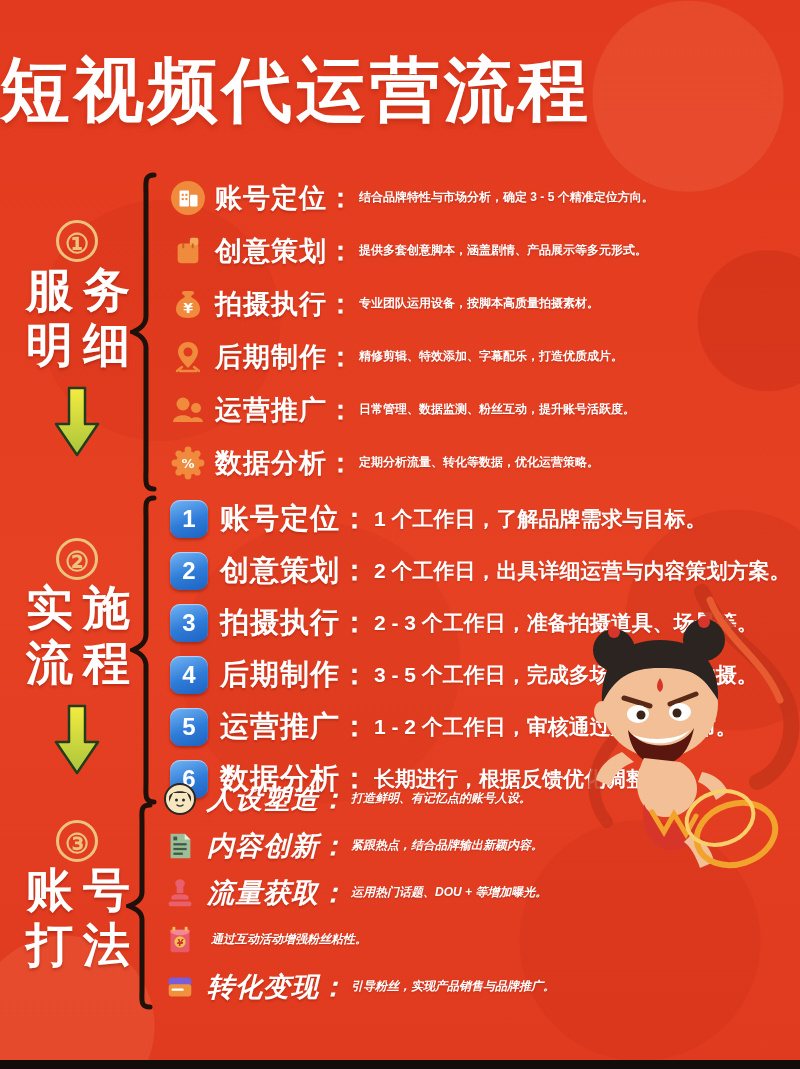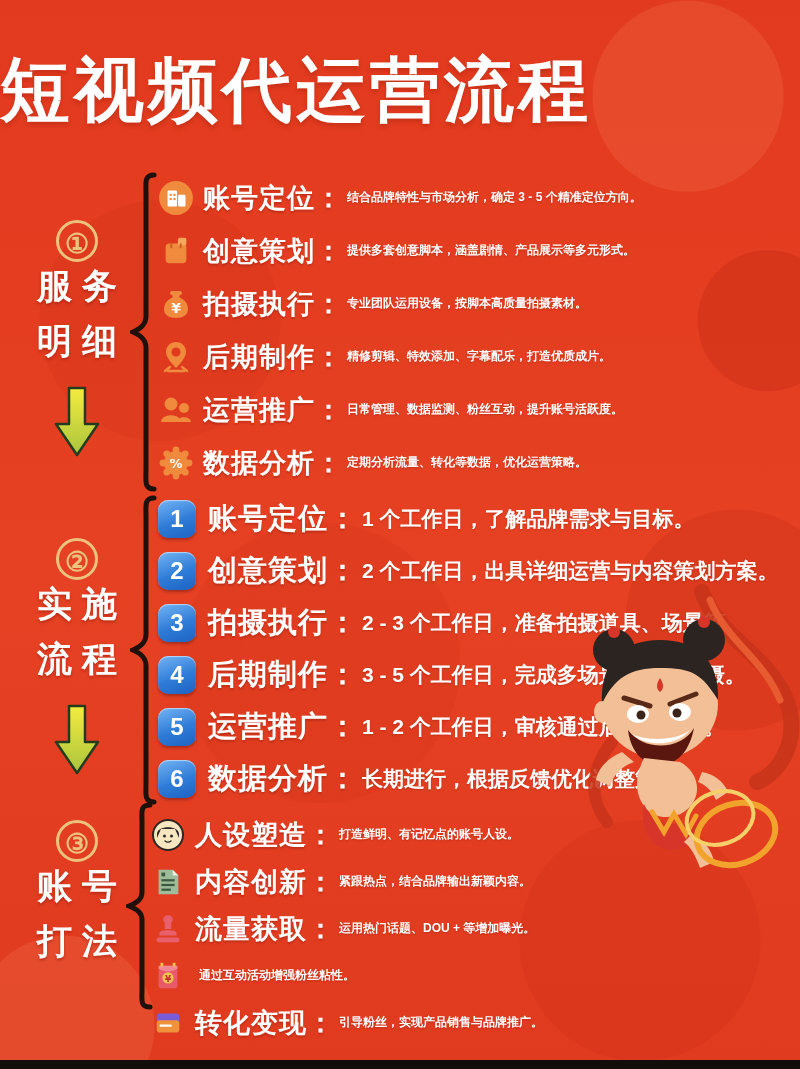--- a/index.html
+++ b/index.html
@@ -25,32 +25,32 @@
   }
 
   
   .side{position:absolute;left:16px;width:122px;text-align:center;color:#fff;}
   .side .badge{
     display:inline-block;width:42px;height:42px;line-height:42px;border:3px solid #ecc27c;
     border-radius:50%;color:#ecc27c;font-size:27px;font-weight:bold;
     font-family:"Liberation Serif","DejaVu Serif",serif;box-sizing:border-box;
   }
   .side .vlabel{
-    font-family:Liberation Mono, monospace;
-    font-size:35px;font-weight:bold;line-height:55px;letter-spacing:10px;
+    font-family:Liberation Sans, sans-serif;
+    font-size:47px;font-weight:bold;line-height:55px;letter-spacing:10px;
     text-shadow:0 2px 3px rgba(110,10,0,.35);white-space:nowrap;margin-left:10px;
   }
   .side .arrow{margin-top:14px;}
 
   
   .brace{position:absolute;left:130px;}
 
   
   .rows{position:absolute;left:158px;width:640px;}
-  .row{display:flex;align-items:center;white-space:nowrap;}
+  .row{display:flex;align-items:center;white-space:nowrap;margin-left:12px;}
   .rows.s1 .row{height:53px;}
   .rows.s2 .row{height:52px;}
   .rows.s3 .row{height:47px;}
   .icon{width:36px;height:36px;flex:0 0 36px;margin-right:9px;display:flex;align-items:center;justify-content:center;}
   .lbl{font-weight:bold;color:#fff;font-size:27px;letter-spacing:1px;text-shadow:0 2px 2px rgba(120,15,5,.3);}
   .rows.s2 .lbl{font-size:29px;}
   .desc{color:#fff;font-size:12px;font-weight:600;margin-left:4px;letter-spacing:0px;text-shadow:0 1px 2px rgba(120,15,5,.3);}
   .rows.s2 .desc{font-size:21px;}
   .rows.s3 .desc{font-size:12px;}
   .numsq{
@@ -227,21 +227,21 @@
       <span class="lbl">运营推广：</span>
       <span class="desc">1 - 2 个工作日，审核通过后及时发布。</span>
     </div>
     <div class="row">
       <span class="numsq">6</span>
       <span class="lbl">数据分析：</span>
       <span class="desc">长期进行，根据反馈优化调整策略。</span>
     </div>
   </div>
 
-  <div class="rows s3" style="top:811px;left:150px;">
+  <div class="rows s3" style="top:775px;left:150px;font-style:italic;">
     <div class="row">
       <span class="icon">
         <svg width="34" height="34" viewBox="0 0 34 34">
             <circle cx="17" cy="17" r="15" fill="#f6e7c0" stroke="#2c2624" stroke-width="2"></circle>
             <path d="M6,16 C6,7 28,7 28,16 L28,20 L24,11 L10,11 L6,20 Z" fill="#2c2624"></path>
             <circle cx="13.5" cy="18" r="1.5" fill="#2c2624"></circle>
             <circle cx="20.5" cy="18" r="1.5" fill="#2c2624"></circle>
             <path d="M14,23 C16,24.5 18,24.5 20,23" stroke="#2c2624" stroke-width="1.4" fill="none" stroke-linecap="round"></path>
           </svg>
       </span>

